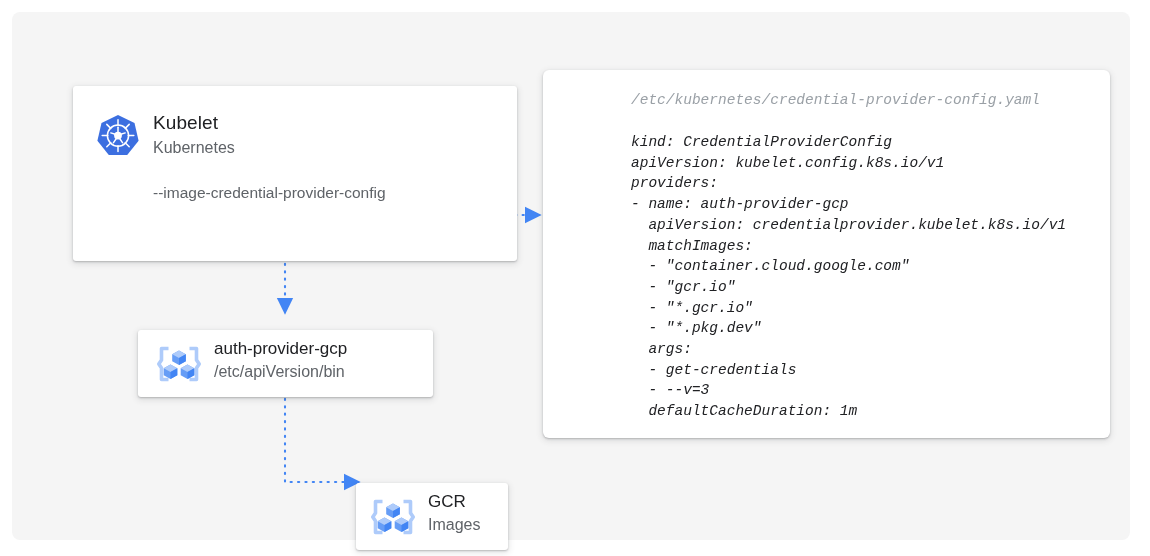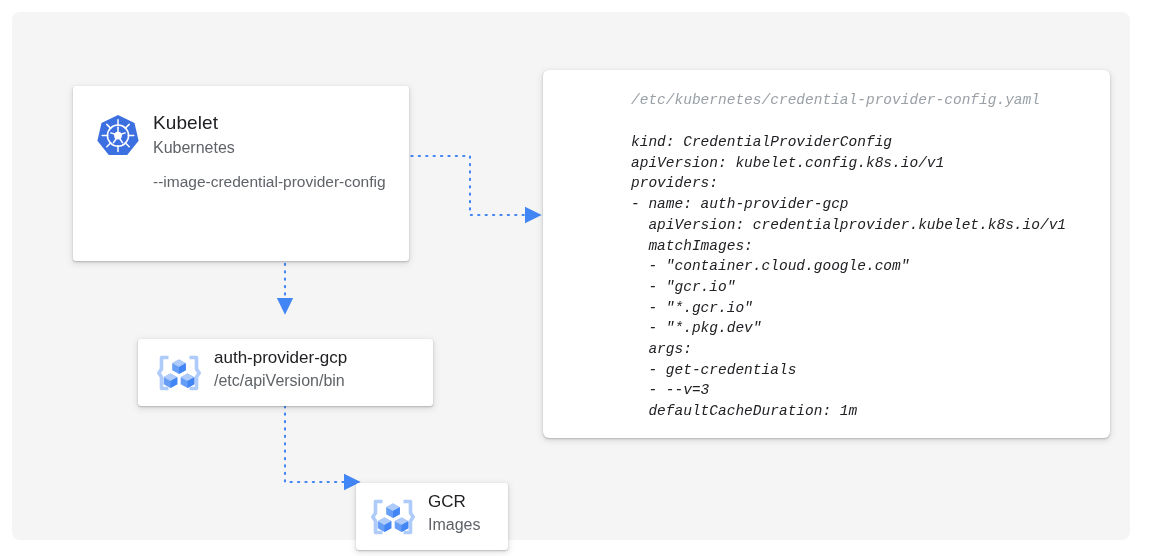--- a/index.html
+++ b/index.html
@@ -32,21 +32,21 @@
     border-radius: 3px;
     box-shadow: 0 1px 2px rgba(60,64,67,0.30), 0 2px 6px 1px rgba(60,64,67,0.13);
     box-sizing: border-box;
     margin-top: 28px;
   }
 
   
   #kubelet-card {
     left: 61px;
     top: 46px;
-    width: 336px;
+    width: 444px;
     height: 175px;
   }
   #kubelet-card .k8s-icon {
     position: absolute;
     left: 22px;
     top: 27px;
     width: 46px;
     height: 46px;
   }
   #kubelet-card .title {
@@ -60,38 +60,38 @@
   #kubelet-card .subtitle {
     position: absolute;
     left: 80px;
     top: 53px;
     font-size: 16px;
     color: #5f6368;
   }
   #kubelet-card .flag1 {
     position: absolute;
     left: 80px;
-    top: 87px;
+    top: 98px;
     font-size: 15.5px;
     color: #5f6368;
     white-space: nowrap;
   }
   #kubelet-card .flag2 {
     position: absolute;
     left: 80px;
     top: 122px;
     font-size: 15.5px;
     color: #5f6368;
     white-space: nowrap;
   }
 
   
   #auth-card {
     left: 126px;
-    top: 299px;
+    top: 290px;
     width: 295px;
     height: 67px;
   }
   #auth-card .gcp-icon {
     position: absolute;
     left: 16px;
     top: 9px;
     width: 50px;
     height: 50px;
   }

